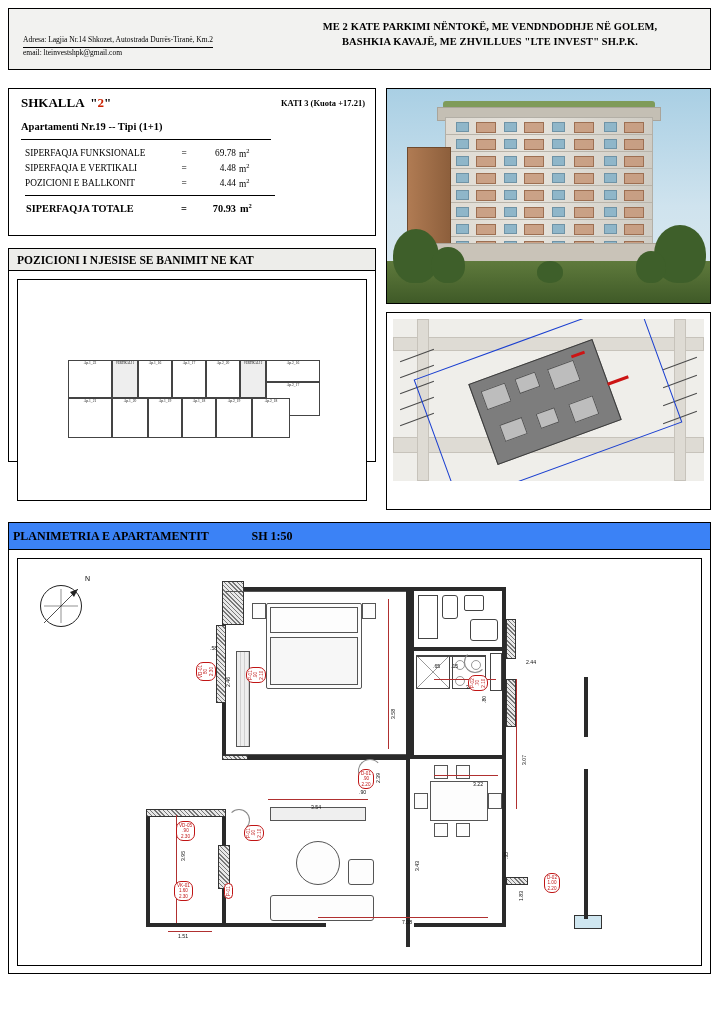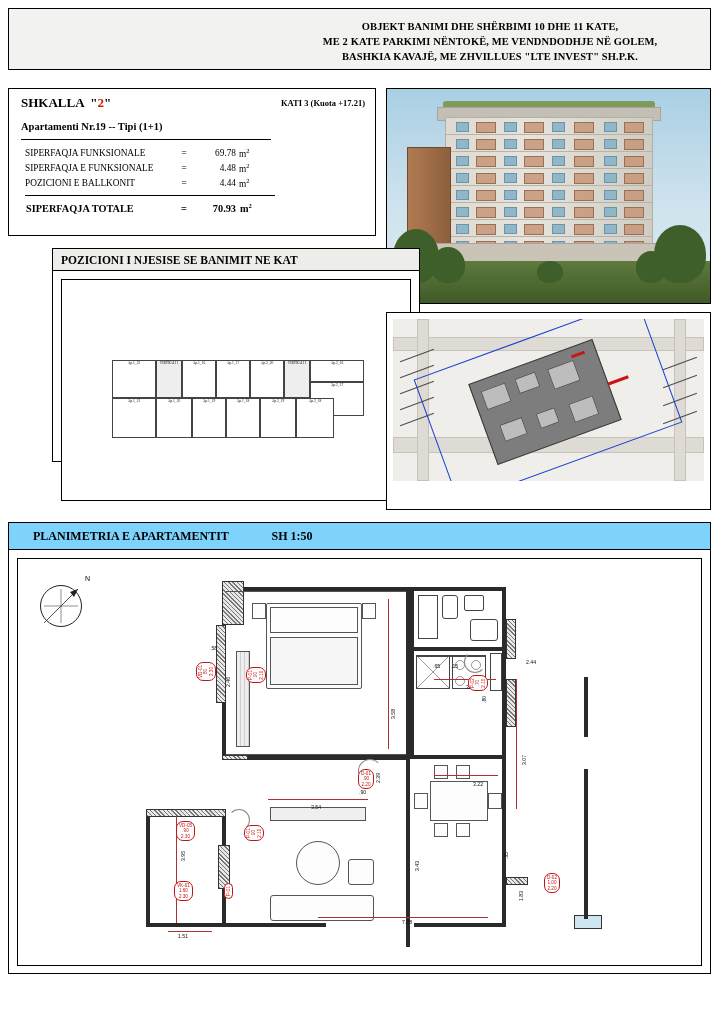--- a/index.html
+++ b/index.html
@@ -108,21 +108,21 @@
     font-size: 10.3px; font-weight: bold;
   }
   #total-row table { width: 100%; border-collapse: collapse; font-size: 10.3px; }
   #total-row td.lbl { width: 150px; }
   #total-row td.eq { width: 18px; text-align: center; }
   #total-row td.val { width: 46px; text-align: right; padding-right: 3px; }
 
   
   #pozicioni {
     left: 8px; top: 248px;
-    width: 368px; height: 214px; margin-left: 44px;
+    width: 368px; height: 214px;
   }
   #kat-plan {
     position: relative;
     margin: 8px;
     height: 222px;
     border: 1px solid #000;
     background: #fff;
     overflow: hidden;
   }
   .mini-grid {
@@ -246,25 +246,25 @@
   #siteplan .redmark {
     position: absolute; background: #cc1414; height: 3px;
   }
 
   
   #planimetria {
     left: 8px; top: 522px;
     width: 703px; height: 452px;
   }
   #planimetria .pl-title {
-    background: #7dd3fc;
+    background: #3b82f6;
     border-bottom: 1px solid #000;
     font-weight: bold;
     font-size: 12px;
-    padding: 6px 8px 5px 24px;
+    padding: 6px 8px 5px 4px;
   }
   #planimetria .pl-title .scale { margin-left: 40px; }
   #plan-canvas {
     position: relative;
     margin: 8px;
     height: 408px;
     border: 1px solid #000;
     background: #ffffff;
     overflow: hidden;
   }
@@ -348,22 +348,25 @@
     border-radius: 50%;
     background: transparent;
   }
 </style>
 </head>
 <body>
 
 <div id="page">
 
   <div class="header">
+    <div class="header-left">
+      <div class="addr-line1">Adresa: Lagjia Nr.14 Shkozet, Autostrada Durrës-Tiranë, Km.2</div>
+      <div>email: lteinvestshpk@gmail.com</div>
+    </div>
     <div class="header-right">
-      <div>OBJEKT BANIMI DHE SHËRBIMI 10 DHE 11 KATE,</div>
       <div>ME 2 KATE PARKIMI NËNTOKË, ME VENDNDODHJE NË GOLEM,</div>
       <div>BASHKIA KAVAJË, ME ZHVILLUES "LTE INVEST" SH.P.K.</div>
     </div>
   </div>
 
   <div class="panel" id="info-panel">
     <div id="info-head">
       <div id="shkalla">
         <span>SHKALLA</span>
         <span>&nbsp;"</span><span class="accent">2</span><span>"</span>
@@ -376,21 +379,21 @@
 
     <table class="area-table">
       <tbody>
           <tr>
         <td class="lbl">SIPERFAQJA FUNKSIONALE</td>
         <td class="eq">=</td>
         <td class="val">69.78</td>
         <td class="unit"><span>m</span><span class="sup">2</span></td>
       </tr>
       <tr>
-        <td class="lbl">SIPERFAQJA E FUNKSIONALE</td>
+        <td class="lbl">SIPERFAQJA E VERTIKALI</td>
         <td class="eq">=</td>
         <td class="val">4.48</td>
         <td class="unit"><span>m</span><span class="sup">2</span></td>
       </tr>
       <tr>
         <td class="lbl">POZICIONI E BALLKONIT</td>
         <td class="eq">=</td>
         <td class="val">4.44</td>
         <td class="unit"><span>m</span><span class="sup">2</span></td>
       </tr>

